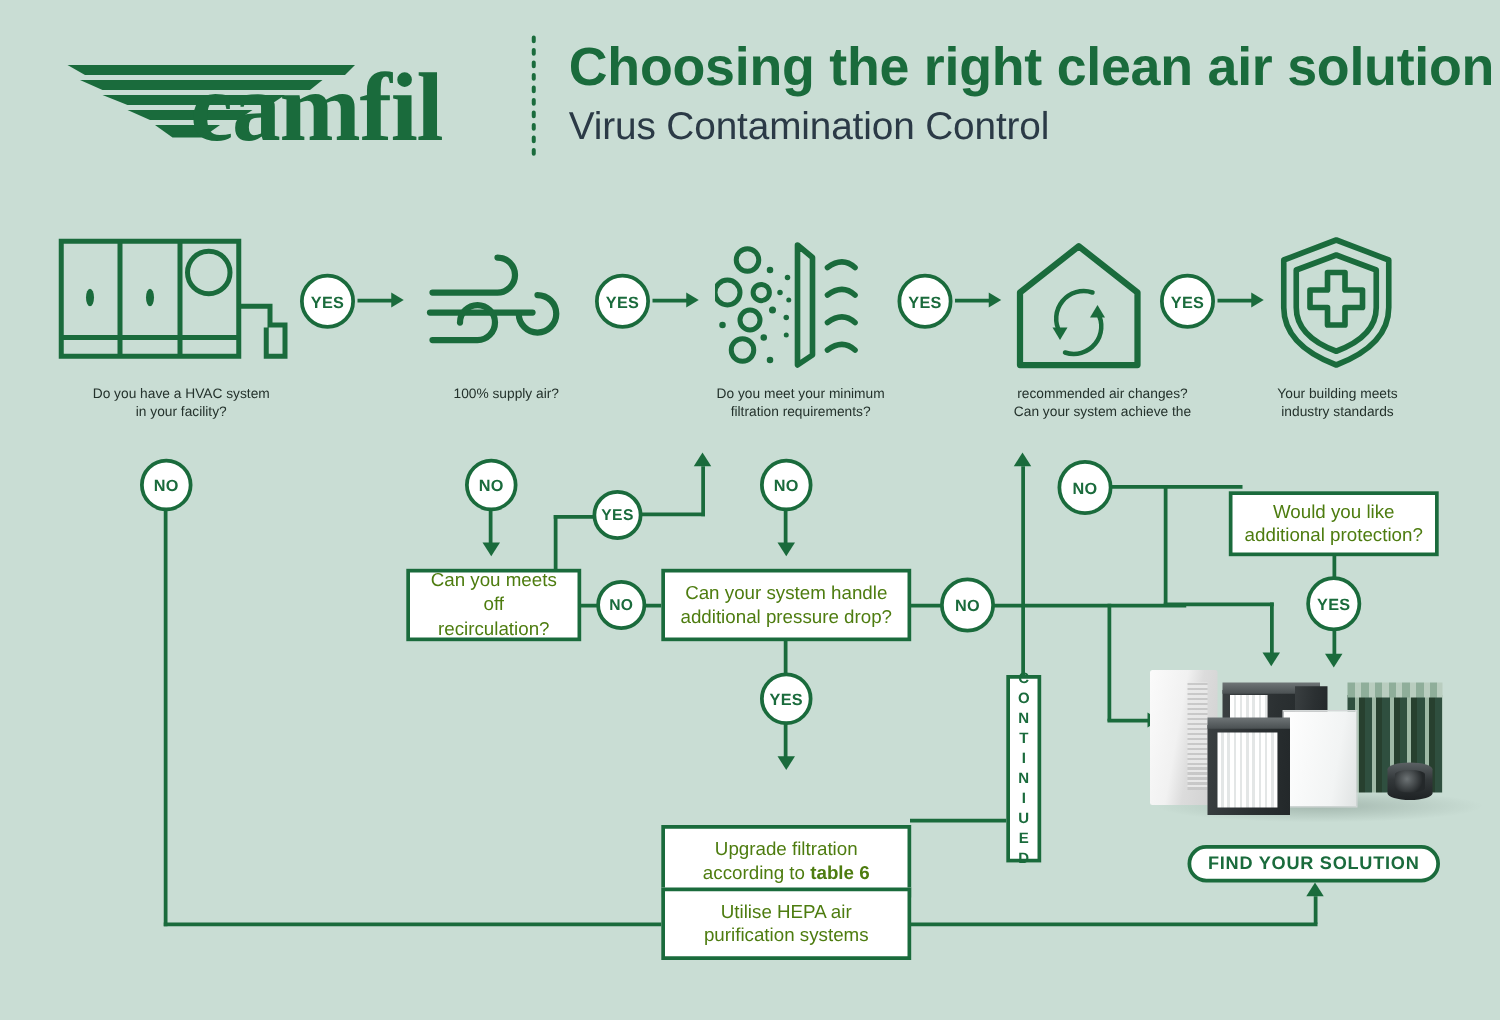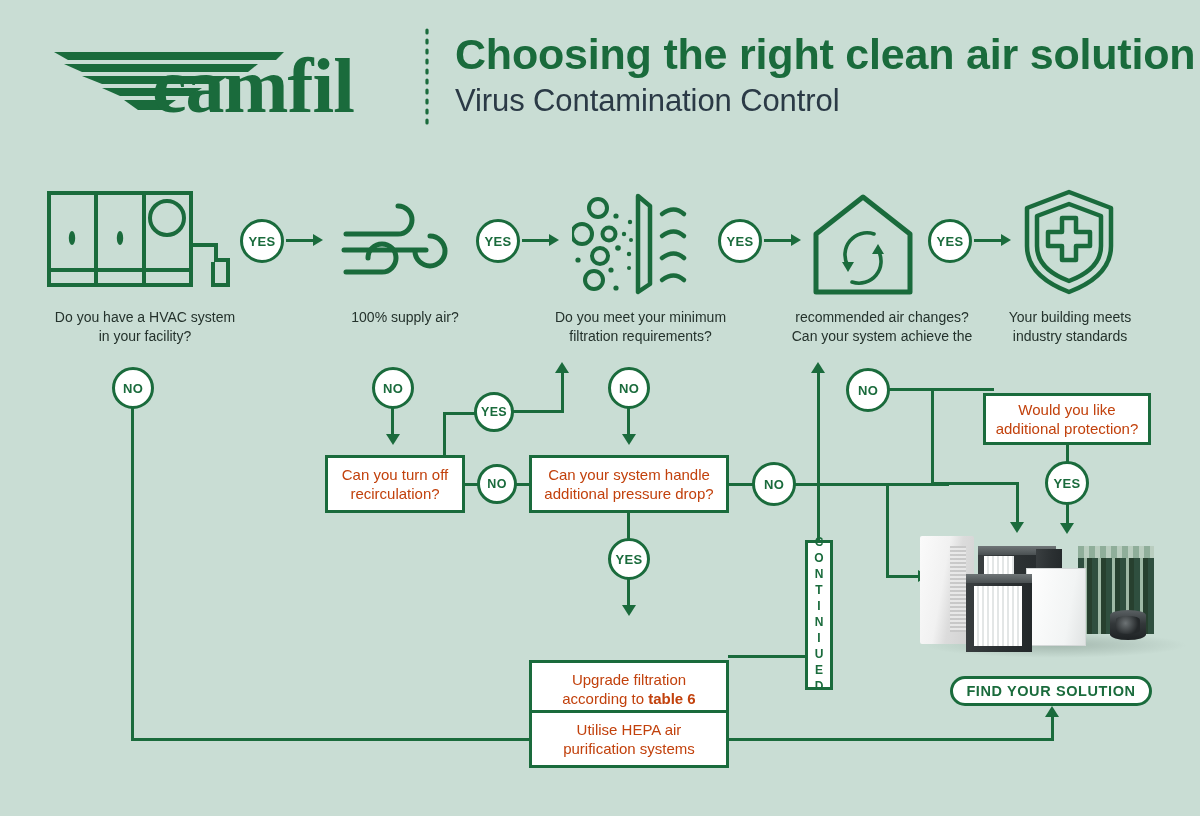--- a/index.html
+++ b/index.html
@@ -22,28 +22,28 @@
     letter-spacing:-0.2px;line-height:1.05;white-space:nowrap;
   }
   .t-sub{
     font-size:31px;font-weight:400;color:#2b3a46;
     letter-spacing:-0.1px;line-height:1.15;margin-top:6px;white-space:nowrap;
   }
   .divider-dots{left:424px;top:28px;width:4px;height:98px;}
 
   
   .caption{
-    font-size:14px;line-height:1.35;text-align:center;color:#24322c;
+    font-size:11px;line-height:1.35;text-align:center;color:#24322c;
   }
 
   
   .node{
     background:#ffffff;border:3px solid #1a6b3c;box-sizing:border-box;
     display:flex;align-items:center;justify-content:center;text-align:center;
-    font-size:15px;line-height:1.3;color:#c2410c;padding:4px 8px;
+    font-size:15px;line-height:1.3;color:#4d7c0f;padding:4px 8px;
   }
   .node b{font-weight:bold;}
 
   
   .vbox{
     background:#ffffff;border:3px solid #1a6b3c;box-sizing:border-box;
     display:flex;align-items:center;justify-content:center;
     font-size:12px;font-weight:bold;letter-spacing:1px;color:#1a6b3c;
   }
   .vbox span{
@@ -256,21 +256,21 @@
   <div class="abs badge" style="left:112px;top:367px;width:42px;height:42px;">NO</div>
   <div class="abs ln lv" style="left:131px;top:408px;height:333px;"></div>
   <div class="abs ln lh" style="left:131px;top:738px;width:399px;"></div>
 
   <div class="abs badge" style="left:372px;top:367px;width:42px;height:42px;">NO</div>
   <div class="abs ln lv" style="left:391px;top:408px;height:28px;"></div>
   <div class="abs arrow ar-down" style="left:386px;top:434px;"></div>
 
   <div class="abs node" style="left:325px;top:455px;width:140px;height:58px;">
     <div>
-      <div>Can you turn off</div>
+      <div>Can you meets off</div>
       <div>recirculation?</div>
     </div>
   </div>
 
   <div class="abs ln lv" style="left:443px;top:412px;height:45px;"></div>
   <div class="abs ln lh" style="left:443px;top:412px;width:33px;"></div>
   <div class="abs badge sm" style="left:474px;top:392px;width:40px;height:40px;">YES</div>
   <div class="abs ln lh" style="left:512px;top:410px;width:52px;"></div>
   <div class="abs ln lv" style="left:561px;top:373px;height:40px;"></div>
   <div class="abs arrow ar-up" style="left:555px;top:362px;"></div>

